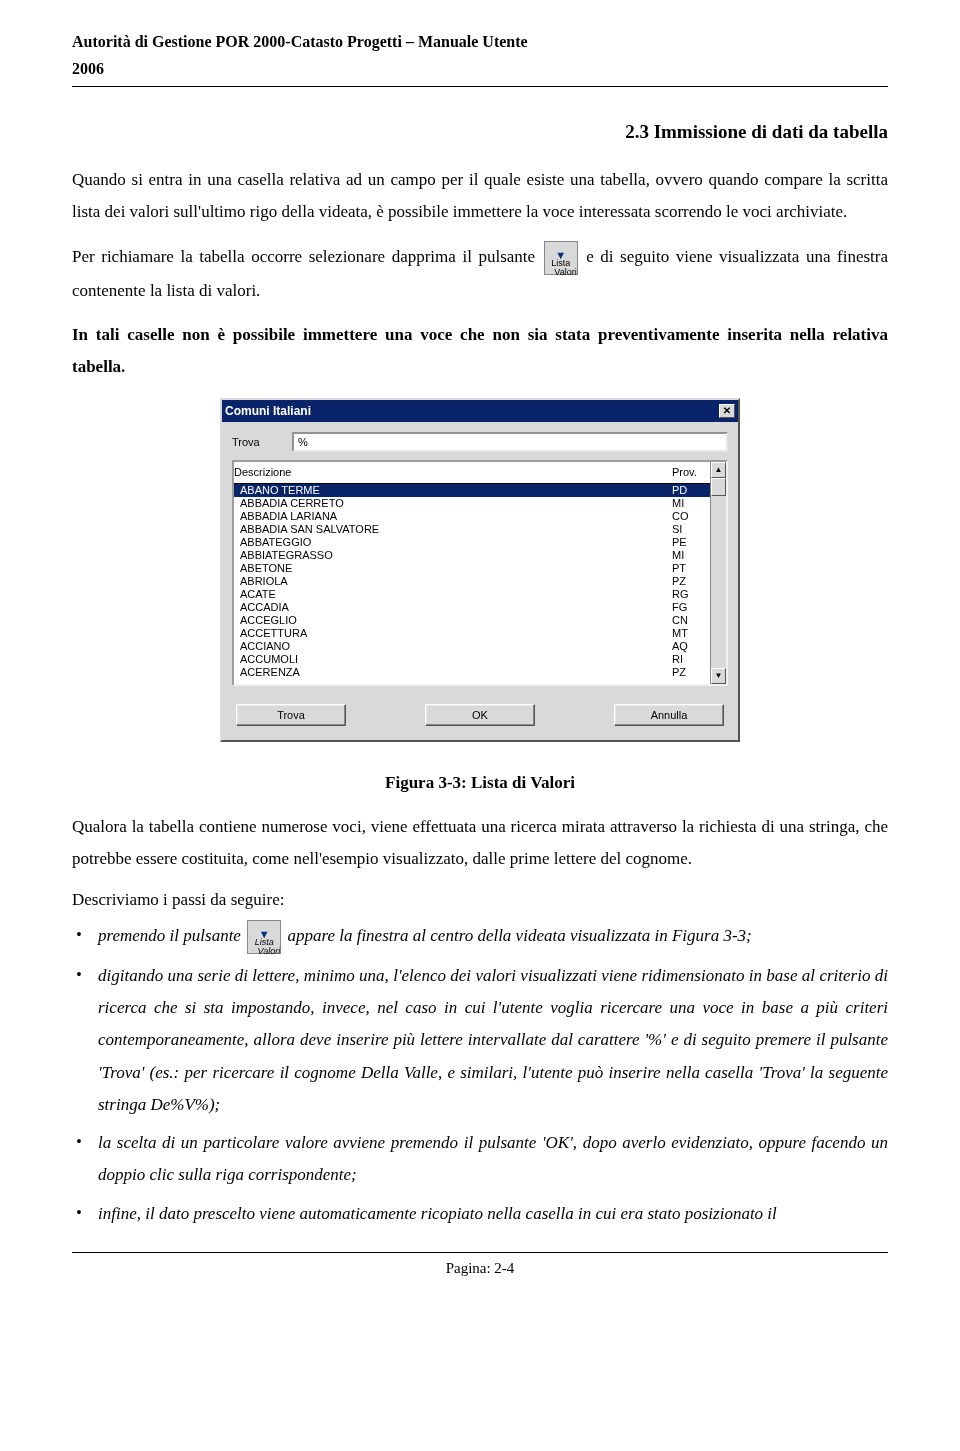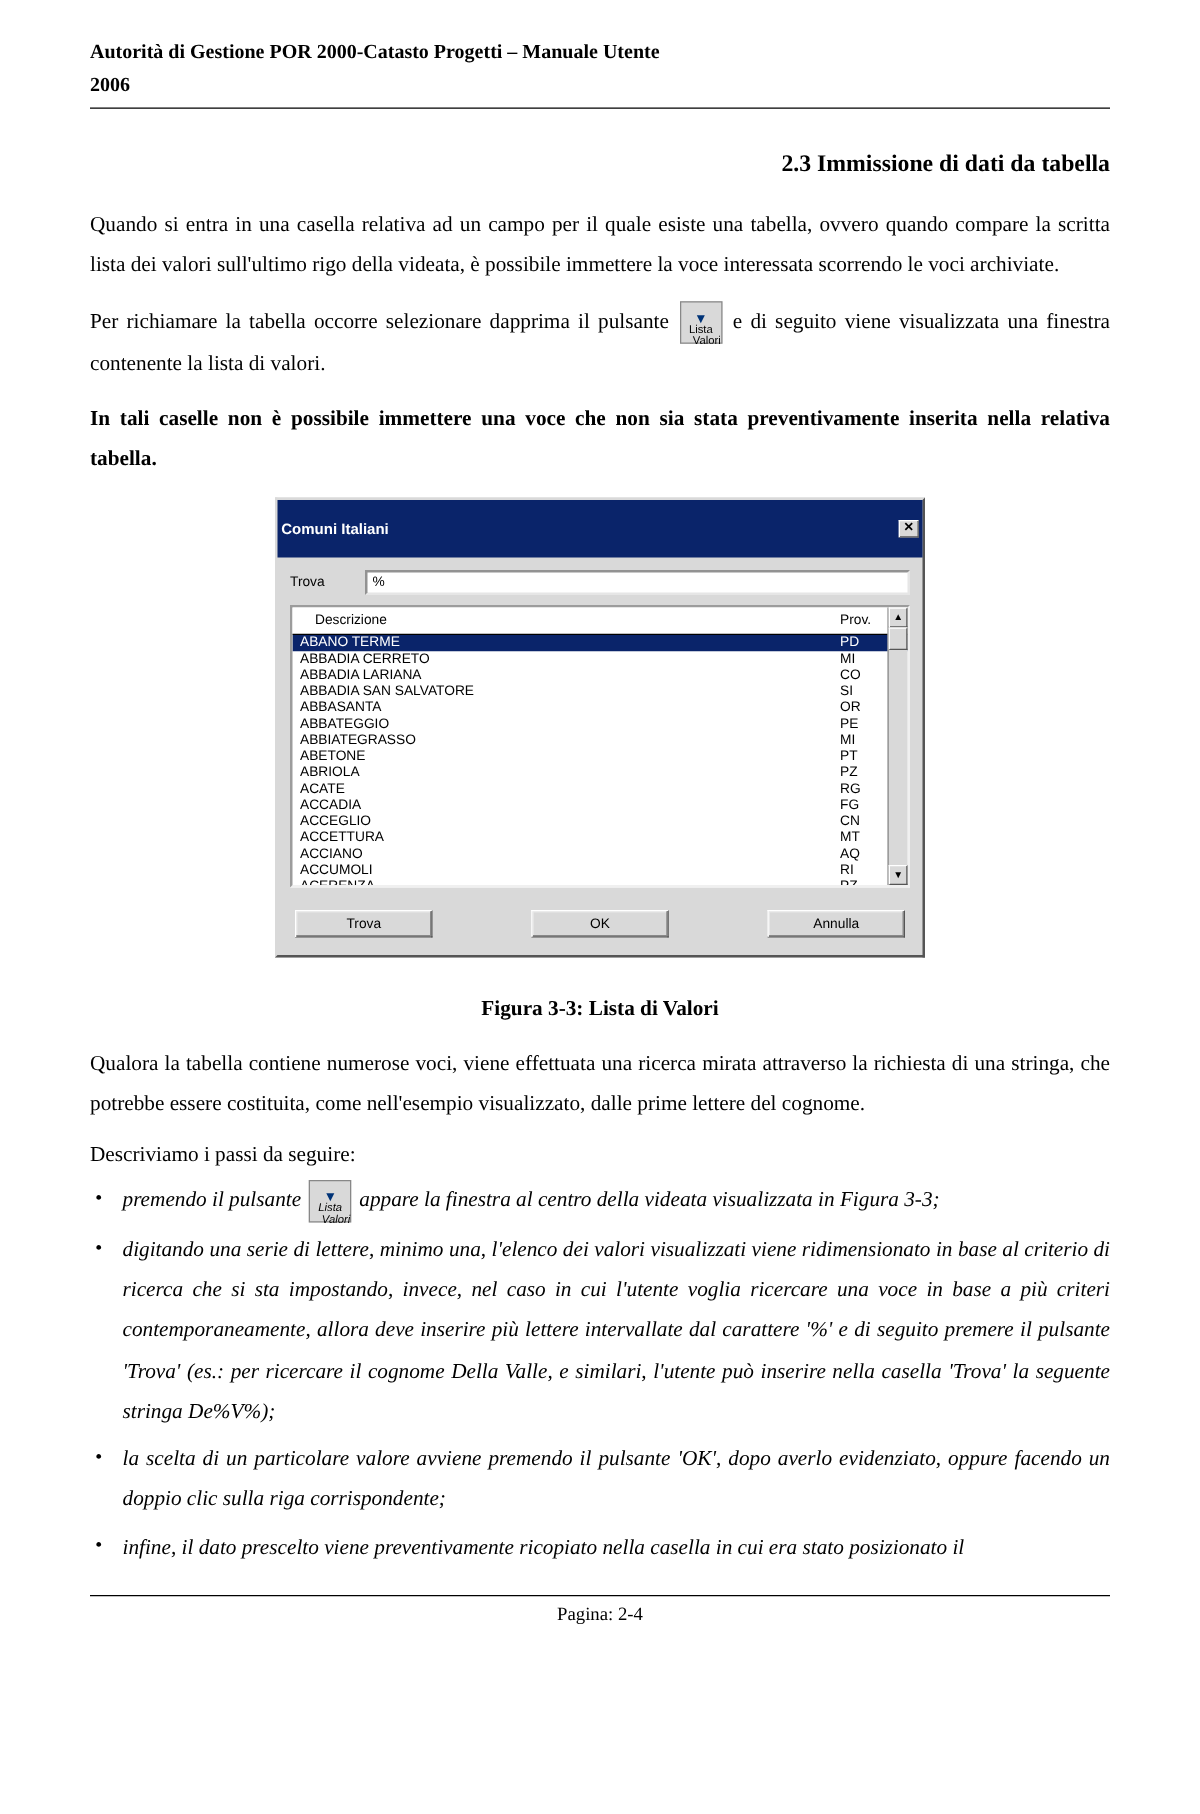--- a/index.html
+++ b/index.html
@@ -47,21 +47,21 @@
     width: 520px;
     background:#d9d9d9;
     border:2px solid #d9d9d9;
     border-right-color:#555; border-bottom-color:#555;
     font-family: "MS Sans Serif", Tahoma, Arial, sans-serif;
     font-size: 11px;
   }
   .titlebar {
     background:#0a246a; color:#fff;
     display:flex; justify-content:space-between; align-items:center;
-    padding:14px 3px; font-weight:bold; font-size:12px;
+    padding:2px 3px; font-weight:bold; font-size:12px;
   }
   .titlebar .closebtn {
     width:16px; height:14px; background:#d9d9d9;
     border:1px solid #fff; border-right-color:#555; border-bottom-color:#555;
     color:#000; font-size:10px; line-height:12px; text-align:center;
     font-weight:bold;
   }
   .find-row { display:flex; align-items:center; gap:8px; padding:10px 10px 8px 10px;}
   .find-row .lbl { width:52px; }
   .find-row input {
@@ -69,21 +69,21 @@
     padding:2px 4px;
     border:2px inset #e6e6e6; background:#fff;
   }
   .list-frame {
     margin: 0 10px 8px 10px;
     border:2px inset #f0f0f0; background:#fff;
     position:relative;
   }
   .list-head { display:flex; background:#fff; border-bottom:1px solid #000;
     font-size:11px;}
-  .list-head .c1 { flex:1; padding:2px 18px; }
+  .list-head .c1 { flex:1; padding:2px 0; }
   .list-head .c2 { width:60px; padding:2px 6px; }
   .list-body { height:200px; overflow:hidden; }
   .lrow { display:flex; font-size:11px; line-height:13px;}
   .lrow .c1 { flex:1; padding:0 6px; white-space:nowrap; overflow:hidden;}
   .lrow .c2 { width:60px; padding:0 6px; }
   .lrow.sel { background:#0a246a; color:#fff; }
   .sbar { position:absolute; right:0; top:0; bottom:0; width:16px; background:#d9d9d9;
     border-left:1px solid #888;}
   .sbar .btn { position:absolute; left:0; right:0; height:16px; background:#d9d9d9;
     border:1px solid #fff; border-right-color:#555; border-bottom-color:#555;
@@ -162,24 +162,20 @@
           </div>
           <div class="lrow">
             <div class="c1">ABBADIA LARIANA</div>
             <div class="c2">CO</div>
           </div>
           <div class="lrow">
             <div class="c1">ABBADIA SAN SALVATORE</div>
             <div class="c2">SI</div>
           </div>
           <div class="lrow">
-            <div class="c1">ABBASANTA</div>
-            <div class="c2">OR</div>
-          </div>
-          <div class="lrow">
             <div class="c1">ABBATEGGIO</div>
             <div class="c2">PE</div>
           </div>
           <div class="lrow">
             <div class="c1">ABBIATEGRASSO</div>
             <div class="c2">MI</div>
           </div>
           <div class="lrow">
             <div class="c1">ABETONE</div>
             <div class="c2">PT</div>
@@ -241,17 +237,17 @@
     <span>premendo il pulsante </span>
     <span class="inline-icon">
       <span class="arrow">▼</span>
       <span class="t1">Lista</span>
       <span class="t2">Valori</span>
     </span>
     <span> appare la finestra al centro della videata visualizzata in Figura 3-3;</span>
   </li>
   <li>digitando una serie di lettere, minimo una, l'elenco dei valori visualizzati viene ridimensionato in base al criterio di ricerca che si sta impostando, invece, nel caso in cui l'utente voglia ricercare una voce in base a più criteri contemporaneamente, allora deve inserire più lettere intervallate dal carattere '%' e di seguito premere il pulsante 'Trova' (es.: per ricercare il cognome Della Valle, e similari, l'utente può inserire nella casella 'Trova' la seguente stringa De%V%);</li>
   <li>la scelta di un particolare valore avviene premendo il pulsante 'OK', dopo averlo evidenziato, oppure facendo un doppio clic sulla riga corrispondente;</li>
-  <li>infine, il dato prescelto viene preventivamente ricopiato nella casella in cui era stato posizionato il</li>
+  <li>infine, il dato prescelto viene automaticamente ricopiato nella casella in cui era stato posizionato il</li>
 </ul>
 
 <hr class="footer-hr">
 <div class="footer-txt">Pagina: 2-4</div>
 
 </body></html>

